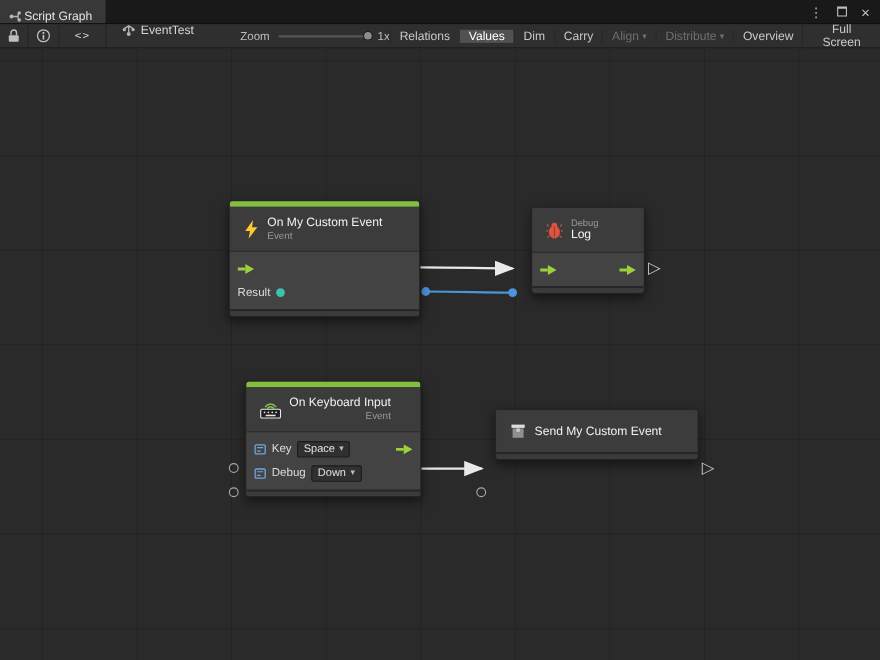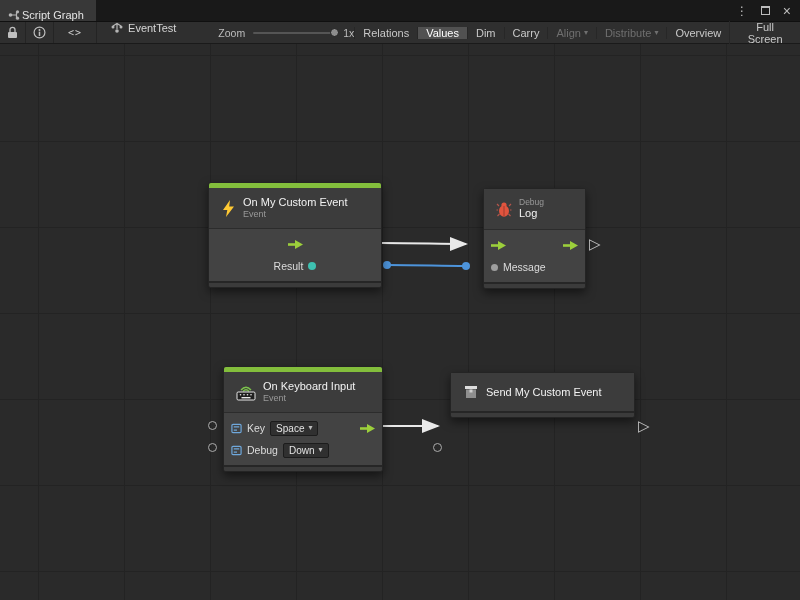--- a/index.html
+++ b/index.html
@@ -76,21 +76,21 @@
     height:40px; display:flex; align-items:center; gap:7px; padding:0 12px;
     background:#3c3c3c;
   }
   .node-header.h38 { height:38px; }
   .titles { display:flex; flex-direction:column; line-height:1.25; }
   .node-title { font-size:11px; color:#f2f2f2; white-space:nowrap; }
   .node-sub { font-size:9px; color:#999; }
   .node-cat { font-size:8.5px; color:#999; }
   .node-body { background:#434343; border-top:1px solid #2c2c2c; padding:4px 0; }
   .row { display:flex; align-items:center; height:22px; padding:0 7px; gap:5px; }
-  .row.right { justify-content:center; }
+  .row.right { justify-content:flex-start; }
   .row.spread { justify-content:space-between; }
   .port-label { color:#dcdcdc; font-size:10.5px; white-space:nowrap; }
   .dot { width:8px; height:8px; border-radius:50%; display:inline-block; flex:none; }
   .dot.teal { background:var(--port-teal); }
   .dot.gray { width:7px; height:7px; background:#9e9e9e; }
   .flow-arrow { flex:none; display:block; }
   .node-footer { height:6px; background:#3b3b3b; border-top:2px solid #262626; border-radius:0 0 2px 2px; }
   .dropdown {
     display:inline-flex; align-items:center; gap:4px;
     background:#303030; border:1px solid #1c1c1c; border-radius:2px;
@@ -240,29 +240,25 @@
         <div class="row spread">
           <svg class="flow-arrow" width="15" height="9" viewBox="0 0 15 9">
             <path d="M0,4.5 H7" style="stroke:var(--flow-green)" stroke-width="2.6"></path>
             <path d="M7,0 L15,4.5 L7,9 Z" style="fill:var(--flow-green)"></path>
           </svg>
           <svg class="flow-arrow" width="15" height="9" viewBox="0 0 15 9">
             <path d="M0,4.5 H7" style="stroke:var(--flow-green)" stroke-width="2.6"></path>
             <path d="M7,0 L15,4.5 L7,9 Z" style="fill:var(--flow-green)"></path>
           </svg>
         </div>
-        <div class="row">
-          <span class="dot gray"></span>
-          <span class="port-label">Message</span>
-        </div>
       </div>
       <div class="node-footer"></div>
     </div>
 
-    <div class="node" style="left:223px; top:322px; width:160px;">
+    <div class="node" style="left:223px; top:302px; width:160px;text-align:right;">
       <div class="accent-bar"></div>
       <div class="node-header">
         <svg width="20" height="17" viewBox="0 0 20 17">
           <path d="M5,6 Q10,0.5 15,6" stroke="#7CC34C" stroke-width="1.4" fill="none"></path>
           <path d="M7,7.4 Q10,4 13,7.4" stroke="#7CC34C" stroke-width="1.4" fill="none"></path>
           <rect x="1" y="8" width="18" height="8" rx="1.2" fill="#1f1f1f" stroke="#e8e8e8" stroke-width="1"></rect>
           <circle cx="4.5" cy="10.8" r="0.8" fill="#e8e8e8"></circle>
             <circle cx="8" cy="10.8" r="0.8" fill="#e8e8e8"></circle>
           <circle cx="11.5" cy="10.8" r="0.8" fill="#e8e8e8"></circle>
             <circle cx="15" cy="10.8" r="0.8" fill="#e8e8e8"></circle>

